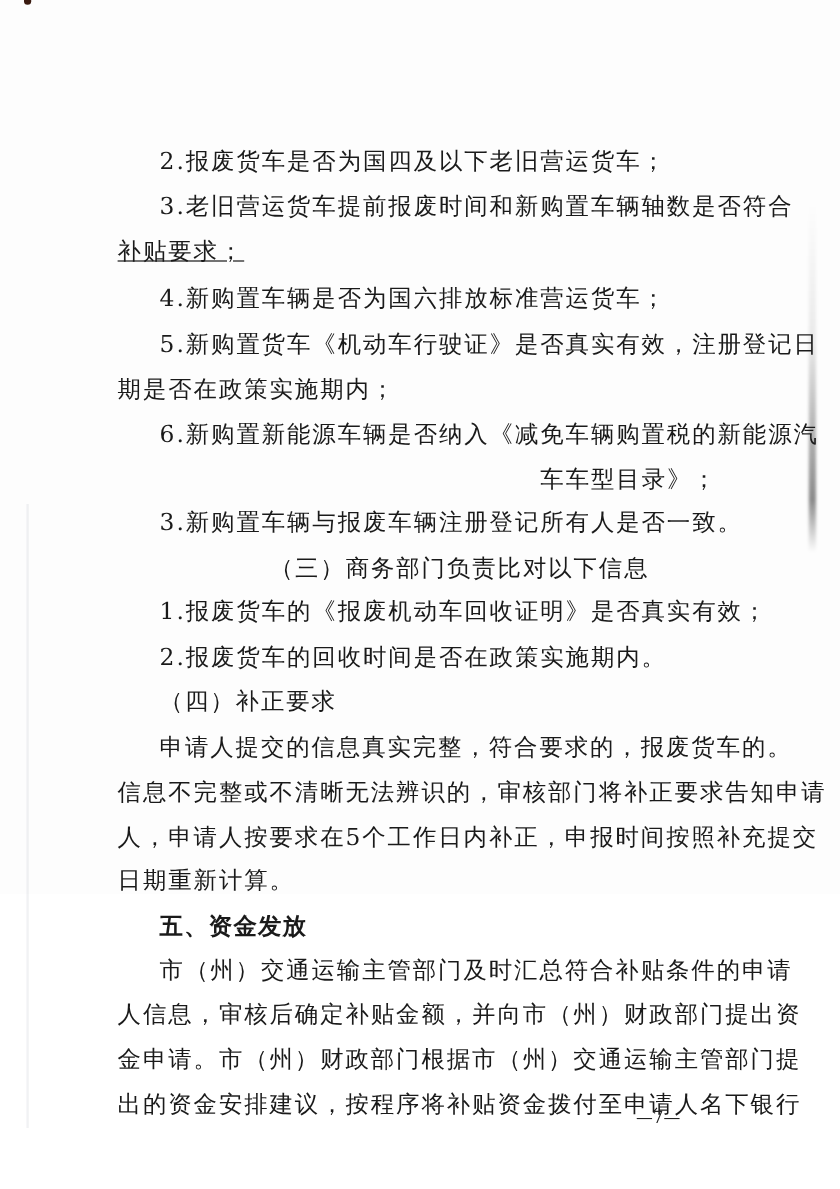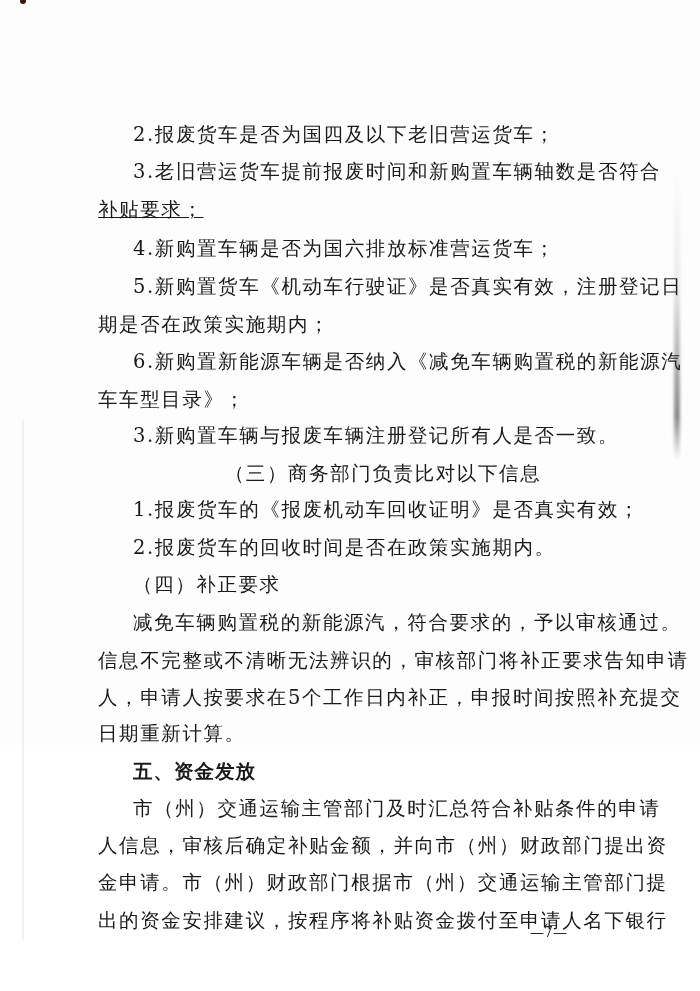--- a/index.html
+++ b/index.html
@@ -43,27 +43,27 @@
   <div class="left-edge"></div>
 
   <div id="doc-body">
       <div class="line indent" style="top: 123px;">2.报废货车是否为国四及以下老旧营运货车；</div>
       <div class="line indent" style="top: 160px;">3.老旧营运货车提前报废时间和新购置车辆轴数是否符合</div>
       <div class="line" style="top: 198px; text-decoration: underline;">补贴要求；</div>
       <div class="line indent" style="top: 237px;">4.新购置车辆是否为国六排放标准营运货车；</div>
       <div class="line indent" style="top: 275px;">5.新购置货车《机动车行驶证》是否真实有效，注册登记日</div>
       <div class="line" style="top: 313px;">期是否在政策实施期内；</div>
       <div class="line indent" style="top: 350px;">6.新购置新能源车辆是否纳入《减免车辆购置税的新能源汽</div>
-      <div class="line" style="top: 388px;">车车型目录》；</div>
+      <div class="line" style="top: 388px; text-align: right;">车车型目录》；</div>
       <div class="line indent" style="top: 424px;">3.新购置车辆与报废车辆注册登记所有人是否一致。</div>
       <div class="line indent" style="top: 462px; text-align: center;">（三）商务部门负责比对以下信息</div>
       <div class="line indent" style="top: 498px;">1.报废货车的《报废机动车回收证明》是否真实有效；</div>
       <div class="line indent" style="top: 536px;">2.报废货车的回收时间是否在政策实施期内。</div>
       <div class="line indent" style="top: 573px;">（四）补正要求</div>
-      <div class="line indent" style="top: 611px;">减免车辆购置税的新能源汽，符合要求的，予以审核通过。</div>
+      <div class="line indent" style="top: 611px;">申请人提交的信息真实完整，符合要求的，报废货车的。</div>
       <div class="line" style="top: 649px;">信息不完整或不清晰无法辨识的，审核部门将补正要求告知申请</div>
       <div class="line" style="top: 686px;">人，申请人按要求在5个工作日内补正，申报时间按照补充提交</div>
       <div class="line" style="top: 722px;">日期重新计算。</div>
       <div class="line indent heading" style="top: 760px;">五、资金发放</div>
       <div class="line indent" style="top: 797px; text-align: right;">市（州）交通运输主管部门及时汇总符合补贴条件的申请</div>
       <div class="line" style="top: 834px;">人信息，审核后确定补贴金额，并向市（州）财政部门提出资</div>
       <div class="line" style="top: 871px;">金申请。市（州）财政部门根据市（州）交通运输主管部门提</div>
       <div class="line" style="top: 909px;">出的资金安排建议，按程序将补贴资金拨付至申请人名下银行</div>
     </div>
 

